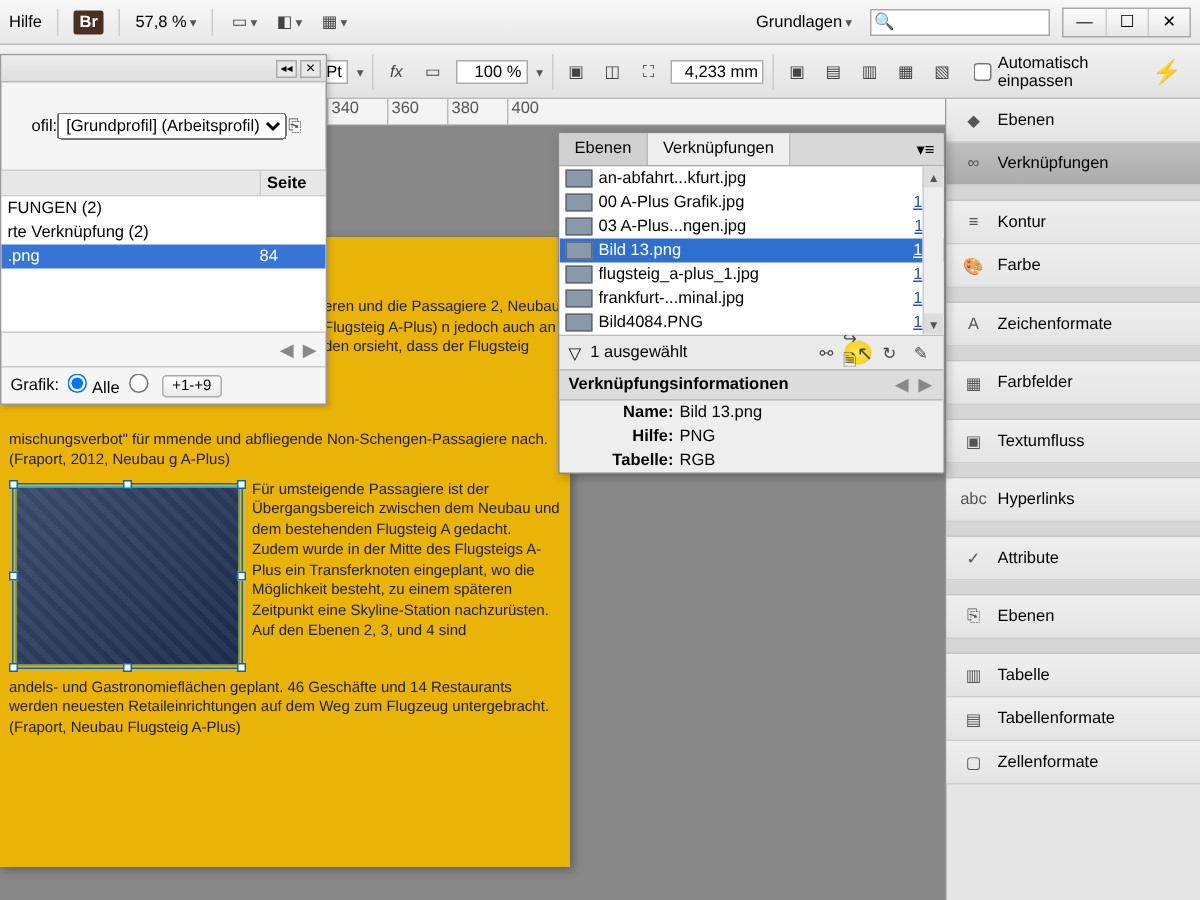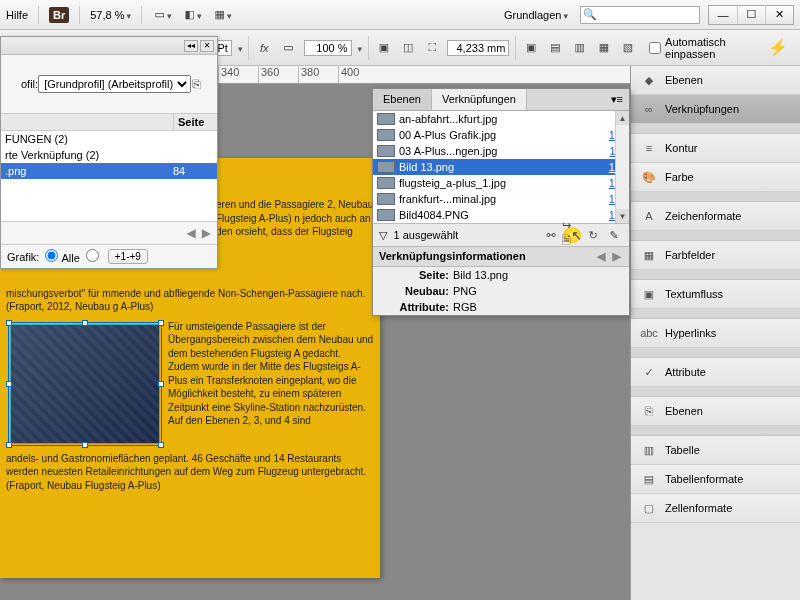--- a/index.html
+++ b/index.html
@@ -289,29 +289,29 @@
       <span>↻</span>
       <span>✎</span>
     </div>
   </div>
   <div class="info-sec-hdr">
     <span>Verknüpfungsinformationen</span>
     <span class="nav"><span>◀</span> <span>▶</span></span>
   </div>
   <div id="link-info">
       <div class="info-row">
-        <div class="k">Seite:</div>
+        <div class="k">Name:</div>
         <div class="v">Bild 13.png</div>
       </div>
       <div class="info-row">
-        <div class="k">Neubau:</div>
+        <div class="k">Hilfe:</div>
         <div class="v">PNG</div>
       </div>
       <div class="info-row">
-        <div class="k">Attribute:</div>
+        <div class="k">Tabelle:</div>
         <div class="v">RGB</div>
       </div>
     </div>
 </div>
 
 <div class="right-side" id="sidebar">
     <div class="side-item">
       <span class="ic">◆</span>
       <span>Ebenen</span>
     </div>

